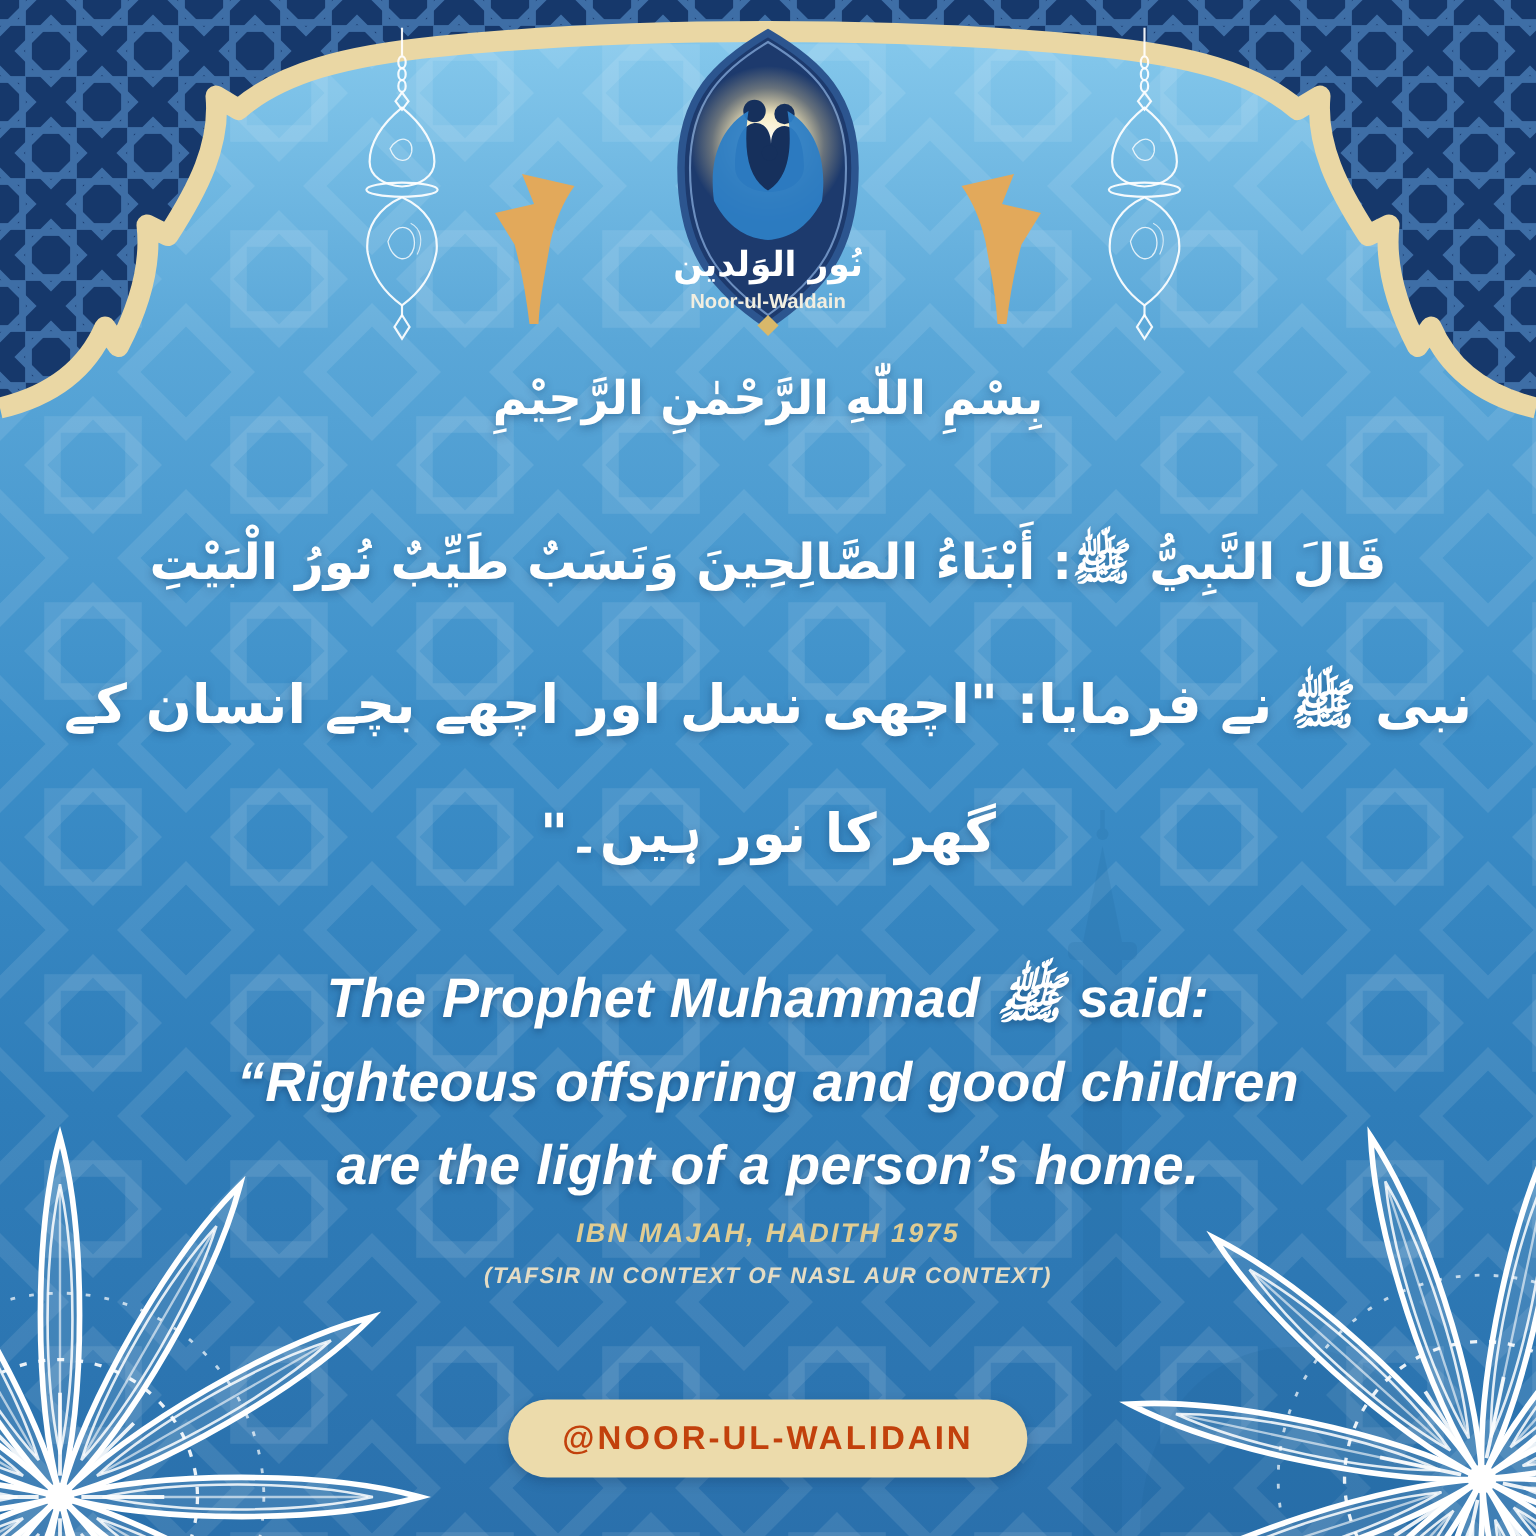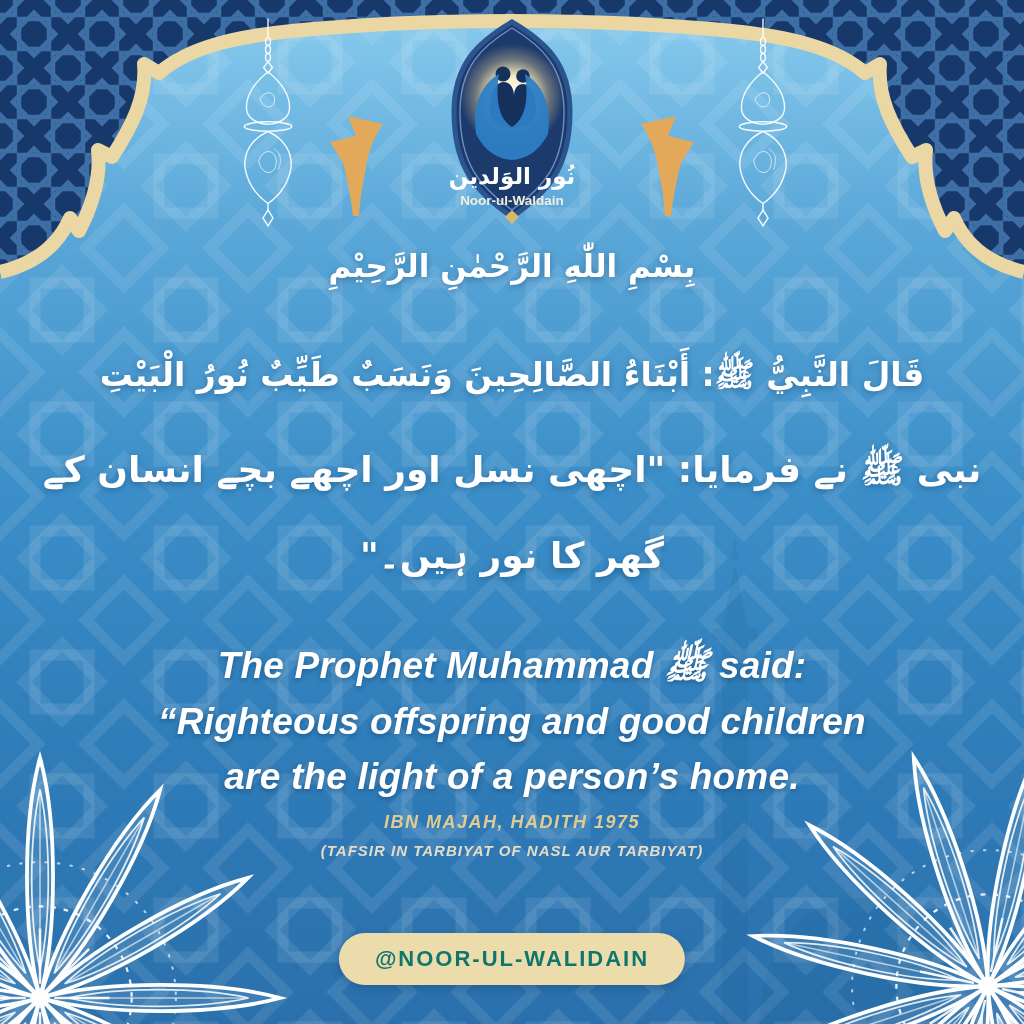--- a/index.html
+++ b/index.html
@@ -21,21 +21,21 @@
     text-shadow:0 2px 5px rgba(8,40,80,.4);
   }
   #citation{top:812px;font-size:18px;font-weight:bold;font-style:italic;letter-spacing:1.5px;color:#e0cc92;}
   #citation-note{top:842px;font-size:15px;font-weight:bold;font-style:italic;letter-spacing:1px;color:#e4dcc4;}
   #handle-badge{
     position:absolute;top:933px;left:50%;transform:translateX(-50%);z-index:4;
     background:#ecdbab;border-radius:28px;padding:13px 36px;
     box-shadow:0 3px 8px rgba(10,35,70,.25);
   }
   #handle-badge span{
-    font-size:22px;font-weight:800;letter-spacing:2px;color:#0f766e;font-style:normal;
+    font-size:22px;font-weight:800;letter-spacing:2px;color:#c2410c;font-style:normal;
   }
   #logo{position:absolute;top:16px;left:50%;transform:translateX(-50%);z-index:3;}
 </style>
 </head>
 <body>
 
 <div id="poster">
 
   <svg id="bg-art" viewBox="0 0 1024 1024">
     <defs>
@@ -173,19 +173,19 @@
   <div id="arabic-hadith" class="txt arabic-font" dir="rtl">قَالَ النَّبِيُّ ﷺ: أَبْنَاءُ الصَّالِحِينَ وَنَسَبٌ طَيِّبٌ نُورُ الْبَيْتِ</div>
 
   <div id="bismillah" class="txt arabic-font">بِسْمِ اللّٰهِ الرَّحْمٰنِ الرَّحِيْمِ</div>
 
   <div id="urdu-line1" class="txt arabic-font">نبی ﷺ نے فرمایا: "اچھی نسل اور اچھے بچے انسان کے</div>
   <div id="urdu-line2" class="txt arabic-font">گھر کا نور ہیں۔"</div>
 
   <div id="english-quote" class="txt">The Prophet Muhammad ﷺ said: “Righteous offspring and good children are the light of a person’s home.</div>
 
   <div id="citation" class="txt">IBN MAJAH, HADITH 1975</div>
-  <div id="citation-note" class="txt">(TAFSIR IN TARBIYAT OF NASL AUR TARBIYAT)</div>
+  <div id="citation-note" class="txt">(TAFSIR IN CONTEXT OF NASL AUR CONTEXT)</div>
 
   <div id="handle-badge">
     <span>@NOOR-UL-WALIDAIN</span>
   </div>
 
 </div>
 
 </body></html>

